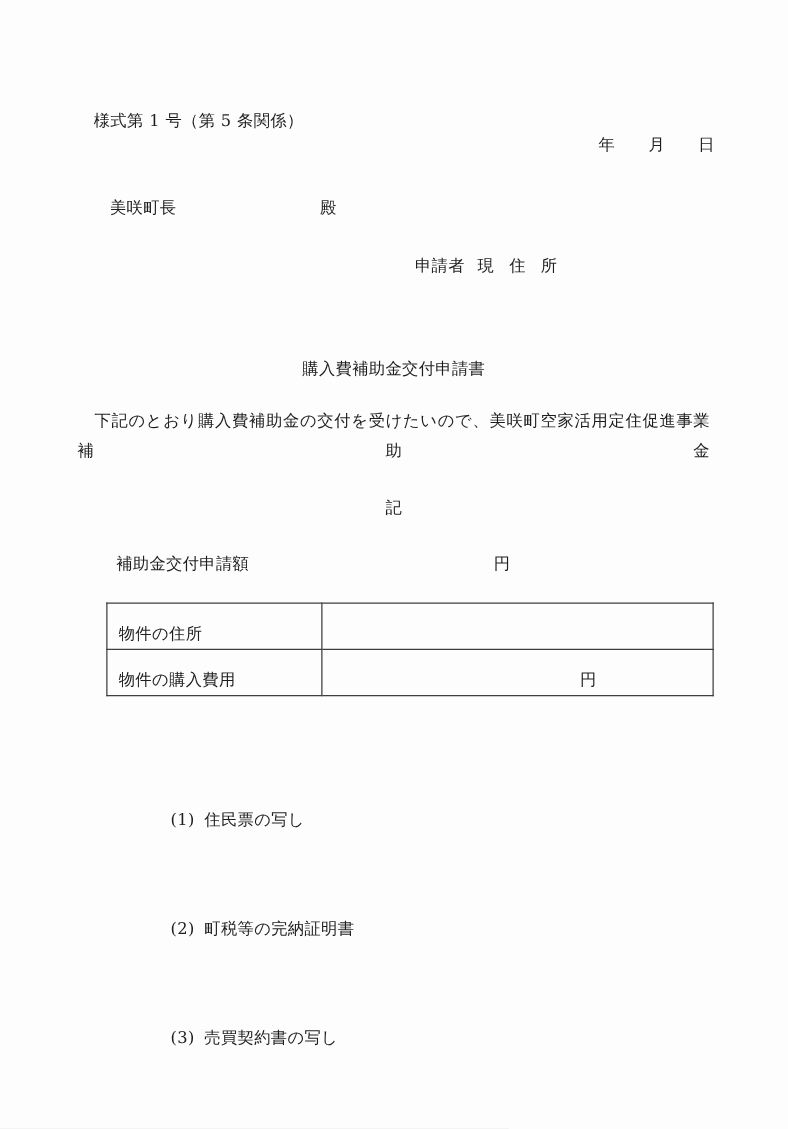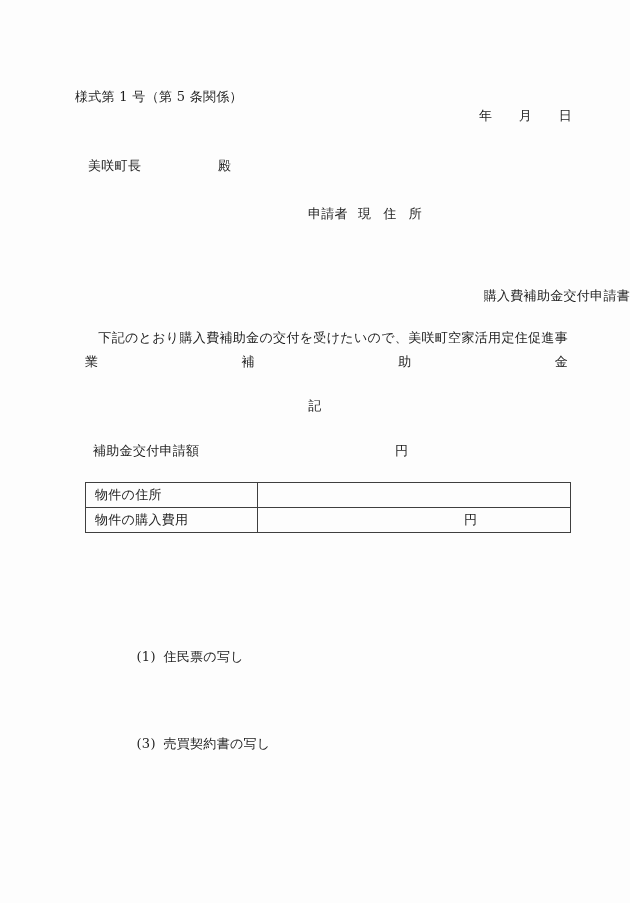--- a/index.html
+++ b/index.html
@@ -15,44 +15,44 @@
     background:var(--page-bg);
     color:var(--text-color);
     font-family:"DejaVu Serif","Liberation Serif",serif;
     font-size:13px;
     letter-spacing:0.3px;
     overflow:hidden;
   }
   .abs{position:absolute;}
   .form-number{left:75px;top:72px;margin-top:16px;}
   .date-line{right:58px;top:107px;}
-  .addressee{left:88px;top:157px;display:flex;}
+  .addressee{left:88px;top:157px;display:flex;gap:38px;}
   .addressee-title{display:inline-block;width:130px;}
-  .applicant{left:308px;top:202px;}
+  .applicant{left:332px;top:202px;}
   .applicant .row{display:flex;height:23px;line-height:23px;}
   .applicant .lbl{display:inline-block;width:50px;}
   .applicant .field{
     display:inline-block;width:64px;
     text-align:justify;text-align-last:justify;
     text-justify:inter-character;
   }
-  .doc-title{left:0;top:287px;width:100%;text-align:right;line-height:17px;}
+  .doc-title{left:0;top:287px;width:100%;text-align:center;line-height:17px;}
   .body-text{left:62px;top:326px;width:506px;line-height:24px;}
-  .body-text .jline{text-align:justify;text-align-last:justify;text-justify:inter-character;margin-left:23px;}
+  .body-text .jline{text-align:justify;text-align-last:justify;text-justify:inter-character;}
   .section-marker{left:0;top:397px;width:100%;text-align:center;}
   .amount-line{left:93px;top:442px;width:475px;}
   .amount-unit{position:absolute;left:302px;top:0;}
   table.property{
     position:absolute;left:85px;top:482px;
     width:486px;border-collapse:collapse;
     font-size:13px;letter-spacing:0.3px;color:var(--text-color);
   }
   table.property td{
     border:1px solid var(--border-color);
-    height:24px;padding:0 0 0 9px;vertical-align:middle;
+    height:24px;padding:12px 0 0 9px;vertical-align:middle;
   }
   table.property td.c1{width:162px;}
   table.property td.v-date{padding-left:54px;}
   table.property td.v-yen{padding-left:206px;}
   .attachments{left:88px;top:606px;}
   .attachments .att-title{line-height:18px;}
   .attachments .items{margin-top:7px;margin-left:13px;}
   .attachments .item{line-height:29px;white-space:pre;}
   .attachments .num{display:inline-block;width:27px;}
 </style>
@@ -102,20 +102,23 @@
       </tr>
     </tbody>
   </table>
 
   <div class="abs attachments">
     <div class="items">
       <div class="item">
         <span class="num">(1)</span><span>住民票の写し</span>
       </div>
       <div class="item">
+        <span class="num">(2)</span><span>町税等の完納証明書</span>
+      </div>
+      <div class="item">
         <span class="num">(3)</span><span>売買契約書の写し</span>
       </div>
       <div class="item">
         
       </div>
 
     </div>
   </div>
 
 </div>

